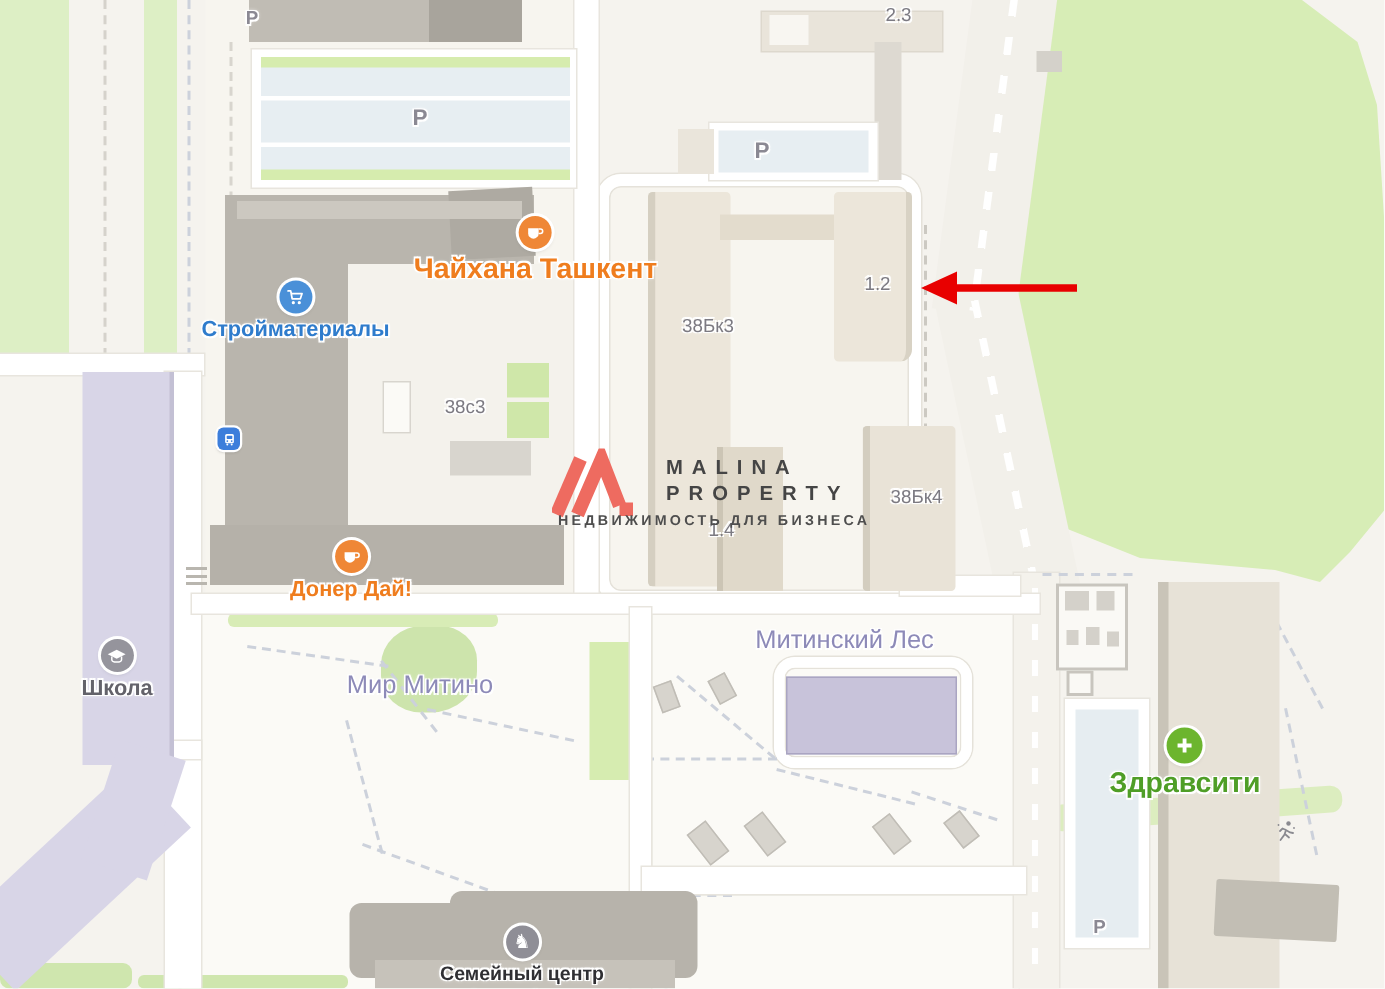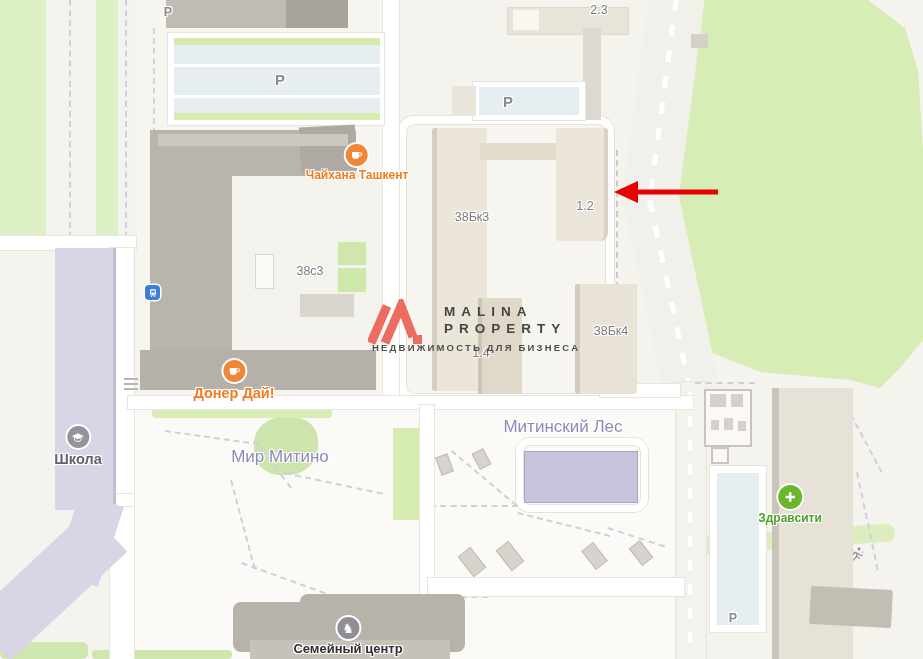--- a/index.html
+++ b/index.html
@@ -10,21 +10,21 @@
   .roadw{background:#fff;box-shadow:0 0 0 1px #e8e5de;}
   .blk{background:#fbfaf6;border:1px solid #e8e5de;}
   .lbl{position:absolute;transform:translate(-50%,-50%);white-space:nowrap;z-index:30;
        text-shadow:-1px -1px 0 #fff,1px -1px 0 #fff,-1px 1px 0 #fff,1px 1px 0 #fff,0 0 3px #fff;}
   .num{color:#7c7a82;font-size:12.5px;}
   .plabel{color:#8b8993;font-weight:bold;font-size:15px;}
   .plabel.sm{font-size:12.5px;}
   .area{color:#8d8ab8;font-size:17px;}
   .poi{position:absolute;transform:translateX(-50%);display:flex;flex-direction:column;
        align-items:center;gap:3px;z-index:32;}
-  .poi .name{font-weight:bold;font-size:12px;line-height:1.12;text-align:center;white-space:nowrap;
+  .poi .name{font-weight:bold;font-size:19px;line-height:1.12;text-align:center;white-space:nowrap;
        text-shadow:-1px -1px 0 #fff,1px -1px 0 #fff,-1px 1px 0 #fff,1px 1px 0 #fff,0 0 3px #fff;}
   .picon{width:22px;height:22px;border-radius:50%;display:flex;align-items:center;justify-content:center;
        box-shadow:0 0 0 2px #fff,0 1px 3px rgba(60,60,60,.35);flex:none;}
   .orange{background:#ef8736;}
   .blue{background:#4a90d8;}
   .grayc{background:#95949c;}
   .greenc{background:#6cb52e;}
   .shed{position:absolute;background:#d7d4cd;border:1px solid #c0bdb6;z-index:6;}
   .dashv{position:absolute;border-left:2px dashed #ccd1db;z-index:3;}
   .dashh{position:absolute;border-top:2px dashed #ccd1db;z-index:3;transform-origin:left top;}
@@ -167,38 +167,48 @@
   <div class="shed" style="left:502px;top:543px;width:14px;height:24px;transform:rotate(-38deg);"></div>
   <div class="shed" style="left:587px;top:544px;width:13px;height:22px;transform:rotate(-38deg);"></div>
   <div class="shed" style="left:634px;top:542px;width:12px;height:20px;transform:rotate(-38deg);"></div>
 
   <div class="lbl plabel sm" style="left:168px;top:12px;">P</div>
   <div class="lbl num" style="left:599px;top:10px;text-align:center;">2.3</div>
   <div class="lbl plabel" style="left:280px;top:79px;">P</div>
   <div class="lbl plabel" style="left:508px;top:101px;">P</div>
   <div class="lbl num" style="left:310px;top:271px;">38с3</div>
   <div class="lbl num" style="left:472px;top:217px;">38Бк3</div>
-  <div class="lbl num" style="left:585px;top:206px;">1.2</div>
+  <div class="lbl num" style="left:585px;top:189px;">1.2</div>
   <div class="lbl num" style="left:481px;top:353px;">1.4</div>
   <div class="lbl num" style="left:611px;top:331px;">38Бк4</div>
   <div class="lbl plabel sm" style="left:733px;top:618px;">P</div>
 
   <div class="lbl area" style="left:280px;top:457px;">Мир Митино</div>
   <div class="lbl area" style="left:563px;top:427px;">Митинский Лес</div>
 
   <div class="poi" style="left:357px;top:144px;">
     <span class="picon orange">
       <svg width="14" height="14" viewBox="0 0 24 24">
           <path d="M4 7h12v6a6 6 0 0 1-12 0z" fill="#fff"></path>
           <path d="M16 8h2a2.6 2.6 0 0 1 0 5.2h-2" stroke="#fff" stroke-width="1.8" fill="none"></path>
         </svg>
     </span>
     <span class="name" style="color:#ef7d1e;">Чайхана Ташкент</span>
   </div>
 
+  <div class="poi" style="left:197px;top:187px;">
+    <span class="picon blue">
+      <svg width="14" height="14" viewBox="0 0 24 24">
+          <path d="M3 5h3l1.7 9h9.3l2-6H7.5" stroke="#fff" stroke-width="2" fill="none" stroke-linejoin="round" stroke-linecap="round"></path>
+          <circle cx="9" cy="18.5" r="1.8" fill="#fff"></circle>
+          <circle cx="15.8" cy="18.5" r="1.8" fill="#fff"></circle>
+        </svg>
+    </span>
+    <span class="name" style="color:#2f7ccc;font-size:14.5px;">Стройматериалы</span>
+  </div>
 
   <div class="poi" style="left:198px;top:360px;margin-left:36px;">
     <span class="picon orange">
       <svg width="14" height="14" viewBox="0 0 24 24">
           <path d="M4 7h12v6a6 6 0 0 1-12 0z" fill="#fff"></path>
           <path d="M16 8h2a2.6 2.6 0 0 1 0 5.2h-2" stroke="#fff" stroke-width="1.8" fill="none"></path>
         </svg>
     </span>
     <span class="name" style="color:#ef7d1e;font-size:14.5px;">Донер Дай!</span>
   </div>

